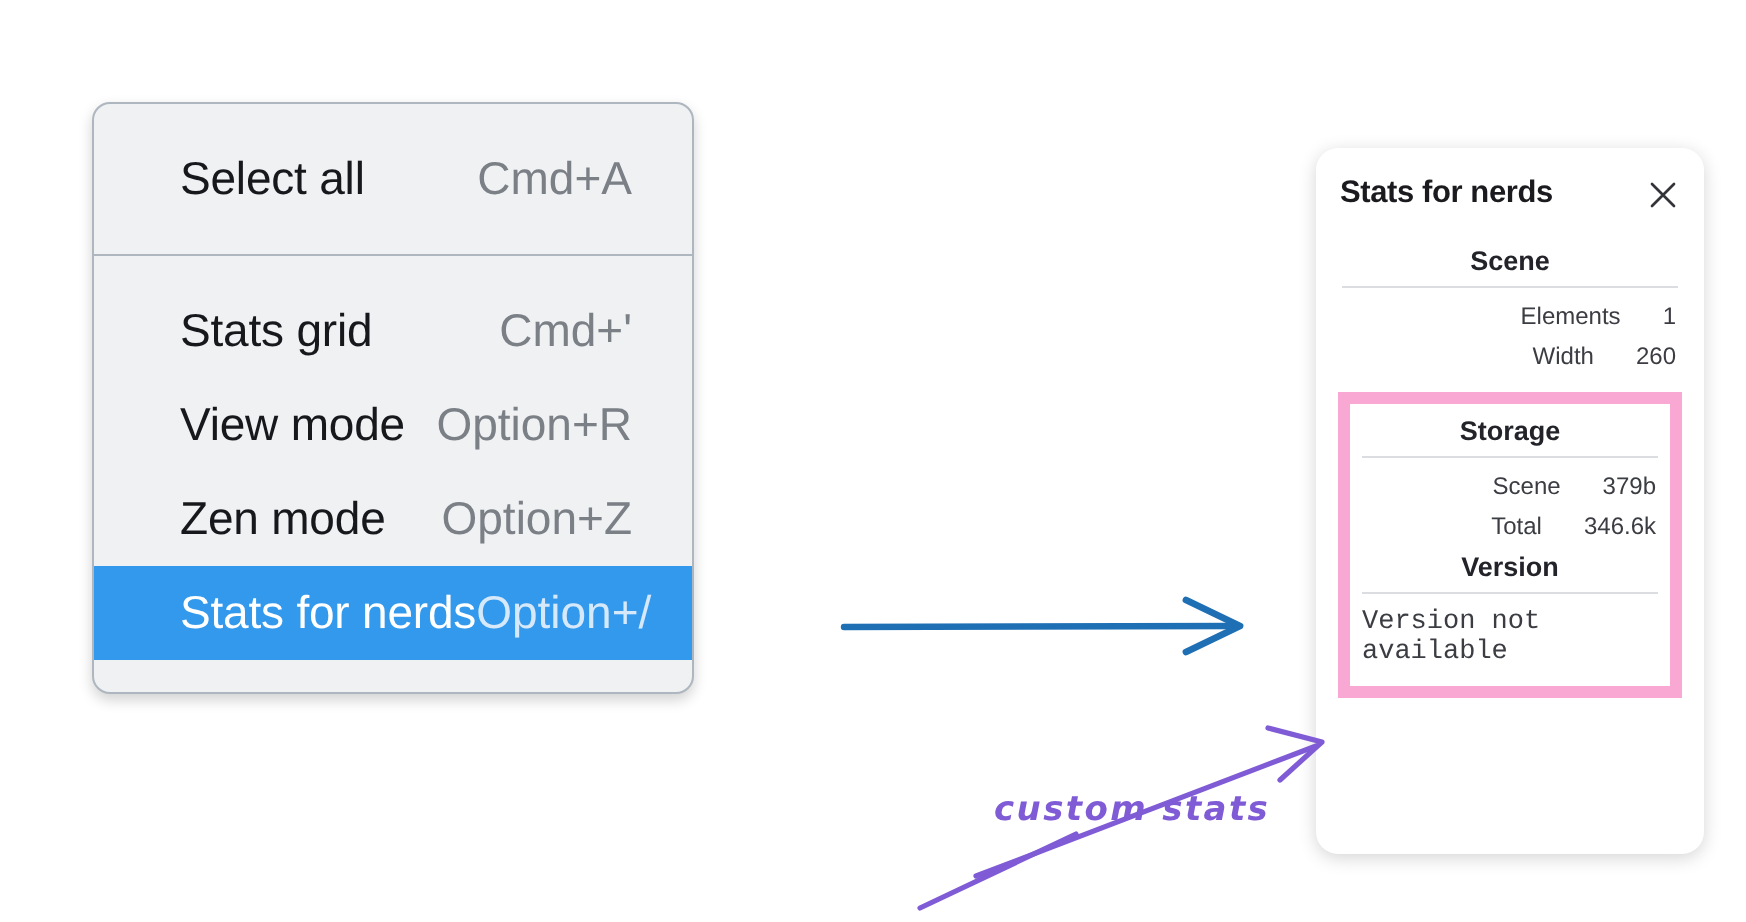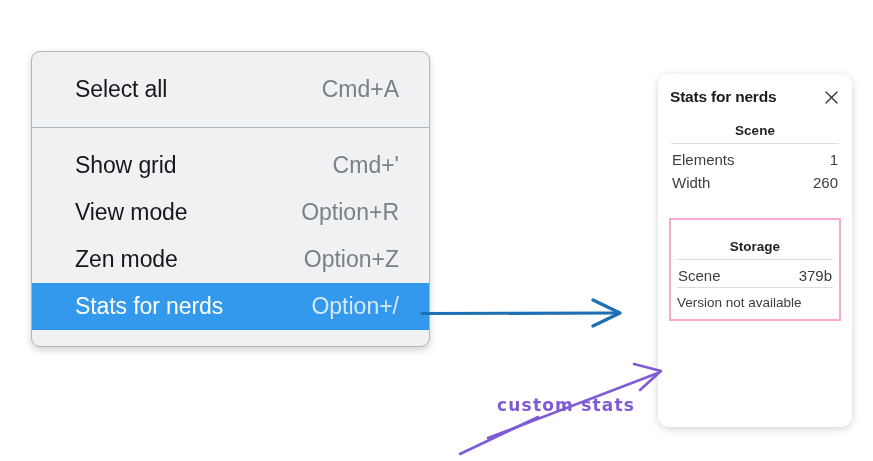--- a/index.html
+++ b/index.html
@@ -11,23 +11,23 @@
     height: 461px;
     background: #ffffff;
     font-family: "Liberation Sans", sans-serif;
     overflow: hidden;
     position: relative;
   }
 
   
   #context-menu {
     position: absolute;
-    left: 31px;
+    left: 46px;
     top: 51px;
-    width: 399px;
+    width: 301px;
     height: 296px;
     background: #eff1f3;
     border: 1px solid #aeb6bf;
     border-radius: 9px;
     box-shadow: 0 3px 7px rgba(0,0,0,0.18);
     box-sizing: border-box;
     overflow: hidden;
   }
   .menu-group {
     padding: 0;
@@ -116,38 +116,40 @@
     padding: 1px 0 5px 0;
   }
   .hrule {
     height: 1px;
     background: #dcdde1;
     margin: 0 2px 4px 2px;
   }
   .stat-row {
     display: flex;
     align-items: center;
-    justify-content: space-between;
-    font-size: 15px;
+    justify-content: flex-end;
+    font-size: 12px;
     color: #3b3d43;
     padding: 3px 3px 3px 3px;
+    gap: 21px;
   }
   .stat-row .k { }
   .stat-row .v { }
   .custom-box {
-    border: 2px solid #f9a8d4;
-    padding: 16px 4px 6px 4px;
-    margin-top: 24px;
+    border: 6px solid #f9a8d4;
+    padding: 3px 4px 6px 4px;
+    margin-top: 8px;
   }
   .custom-box .section-title { padding-top: 3px; }
   .version-line {
     font-size: 13.5px;
     color: #3b3d43;
     padding: 3px 2px;
     text-align: left;
+    font-family: Liberation Mono, monospace;
   }
 
   
   #annotation {
     position: absolute;
     left: 440px;
     top: 352px;
     width: 240px;
     height: 109px;
     pointer-events: none;
@@ -155,39 +157,40 @@
   #annotation-label {
     position: absolute;
     left: 497px;
     top: 395px;
     font-family: "DejaVu Sans", sans-serif;
     font-size: 17px;
     font-weight: bold;
     color: #7f5bd6;
     letter-spacing: 1.2px;
     white-space: nowrap;
+    font-style: italic;
   }
 </style>
 </head>
 <body>
 
 <div id="context-menu">
 
   <div class="menu-group first">
     <div class="menu-item">
       <span class="label">Select all</span>
       <span class="shortcut">Cmd+A</span>
     </div>
   </div>
 
   <div class="menu-sep"></div>
 
   <div class="menu-group second">
     <div class="menu-item">
-      <span class="label">Show grid</span>
+      <span class="label">Stats grid</span>
       <span class="shortcut">Cmd+'</span>
     </div>
     <div class="menu-item">
       <span class="label">View mode</span>
       <span class="shortcut">Option+R</span>
     </div>
     <div class="menu-item">
       <span class="label">Zen mode</span>
       <span class="shortcut">Option+Z</span>
     </div>
@@ -229,23 +232,28 @@
 
   <div class="custom-box">
 
     <div>
       <div class="section-title">Storage</div>
       <div class="hrule"></div>
       <div class="stat-row">
         <span class="k">Scene</span>
         <span class="v">379b</span>
       </div>
+      <div class="stat-row">
+        <span class="k">Total</span>
+        <span class="v">346.6k</span>
+      </div>
     </div>
 
     <div>
+      <div class="section-title">Version</div>
       <div class="hrule"></div>
       <div class="version-line">Version not available</div>
     </div>
 
   </div>
 </div>
 
 <svg id="annotation" viewBox="0 0 240 109" xmlns="http://www.w3.org/2000/svg">
 
   <path d="M48,86 L218,21" stroke="#7f5bd6" stroke-width="2.6" fill="none" stroke-linecap="round"></path>

